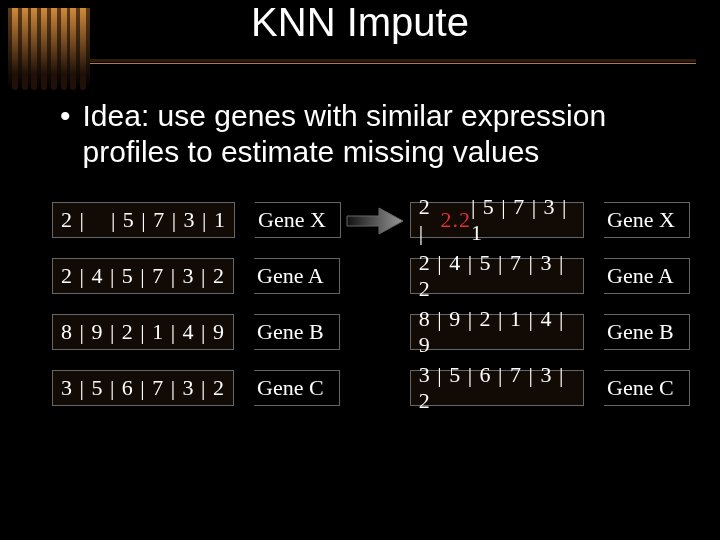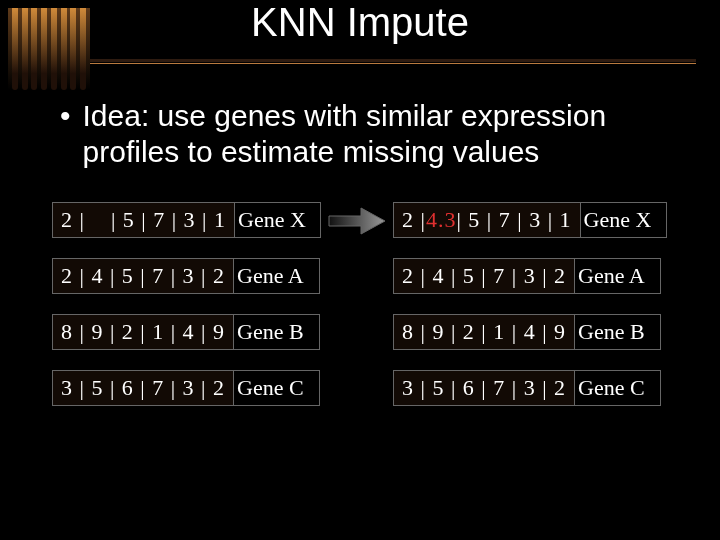--- a/index.html
+++ b/index.html
@@ -86,20 +86,21 @@
   }
   .cell-values .red { color: #e03030; }
   .cell-label {
     border: 1px solid #666;
     border-left: none;
     display: flex;
     align-items: center;
     padding: 0 3px;
     font-size: 22px;
     min-width: 86px;
+    margin-left: 20px;
   }
   .arrow-wrap {
     display: flex;
     align-items: flex-start;
     justify-content: center;
     width: 72px;
     padding-top: 4px;
   }
   .arrow-svg { width: 60px; height: 30px; }
 </style>
@@ -159,21 +160,21 @@
         </linearGradient>
       </defs>
       <polygon points="2,10 34,10 34,2 58,15 34,28 34,20 2,20" fill="url(#g)" stroke="#666" stroke-width="1"></polygon>
     </svg>
   </div>
 
   <div class="col">
     <div class="row">
       <div class="cell-values">
         <span>2 |</span>
-          <span class="red">4.3</span>
+          <span class="red">2.2</span>
           <span>| 5 | 7 | 3 | 1</span>
       </div>
       <div class="cell-label">Gene X</div>
     </div>
     <div class="row">
       <div class="cell-values">2 | 4 | 5 | 7 | 3 | 2</div>
       <div class="cell-label">Gene A</div>
     </div>
     <div class="row">
       <div class="cell-values">8 | 9 | 2 | 1 | 4 | 9</div>

